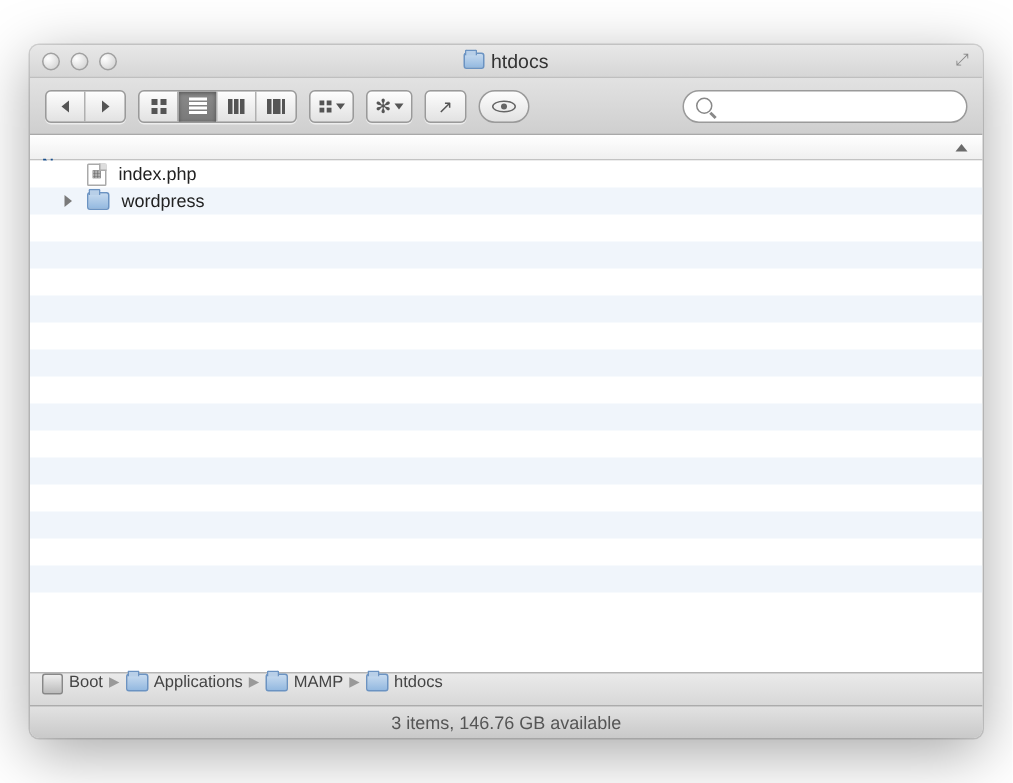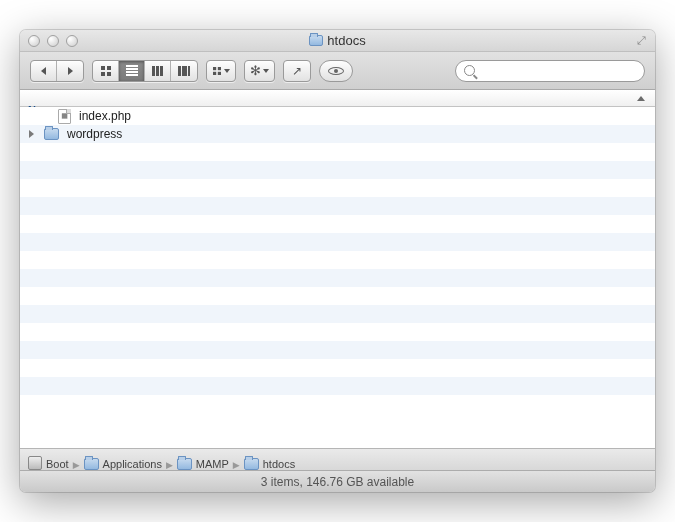--- a/index.html
+++ b/index.html
@@ -152,21 +152,21 @@
     border: 1px solid #6b93c2; border-radius: 2px;
     position: relative;
   }
   .folder-ic-sm::before { content:''; position: absolute; top:-3px; left:0; width:6px;height:3px;background:#b8cfe8;border:1px solid #6b93c2;border-bottom:none;border-radius:1px 1px 0 0;}
   .drive-ic { width: 14px; height: 14px; background: linear-gradient(#eee,#bbb); border: 1px solid #888; border-radius: 2px; }
   
   .pathbar {
     height: 22px;
     background: linear-gradient(#eaeaea, #d8d8d8);
     border-top: 1px solid #b5b5b5;
-    display: flex; align-items: flex-end;
+    display: flex; align-items: flex-start;
     padding: 0 8px; gap: 4px;
     font-size: 11px; color: #444;
   }
   .pathbar .sep { color: #999; font-size: 9px; }
   
   .statusbar {
     height: 22px;
     background: linear-gradient(#e2e2e2, #c9c9c9);
     border-top: 1px solid #acacac;
     display: flex; align-items: center; justify-content: center;
@@ -261,21 +261,21 @@
     <div class="sort"></div>
   </div>
 
   <div class="filelist">
     <div class="listarea">
       <div class="row">
         <span class="disclosure"></span>
         <span class="file-ic">▦</span>
         <span>index.php</span>
       </div>
-      <div class="row" style="padding-left:6px;align-items:center;">
+      <div class="row" style="padding-left:20px;align-items:center;">
         <span class="disclosure">
             <span class="tri-right-sm"></span>
           </span>
         <span class="folder-ic-sm"></span>
         <span>wordpress</span>
       </div>
       <div class="stripes">
         <div class="srow"></div>
           <div class="srow"></div>
           <div class="srow"></div>

